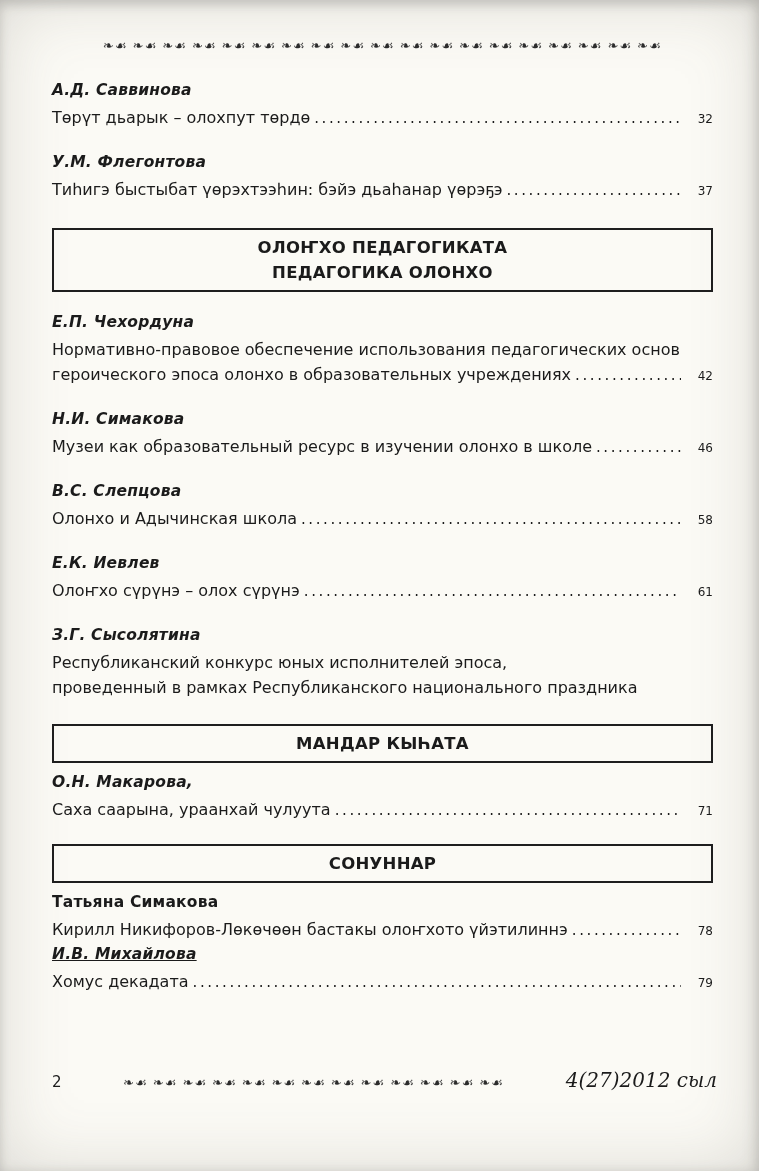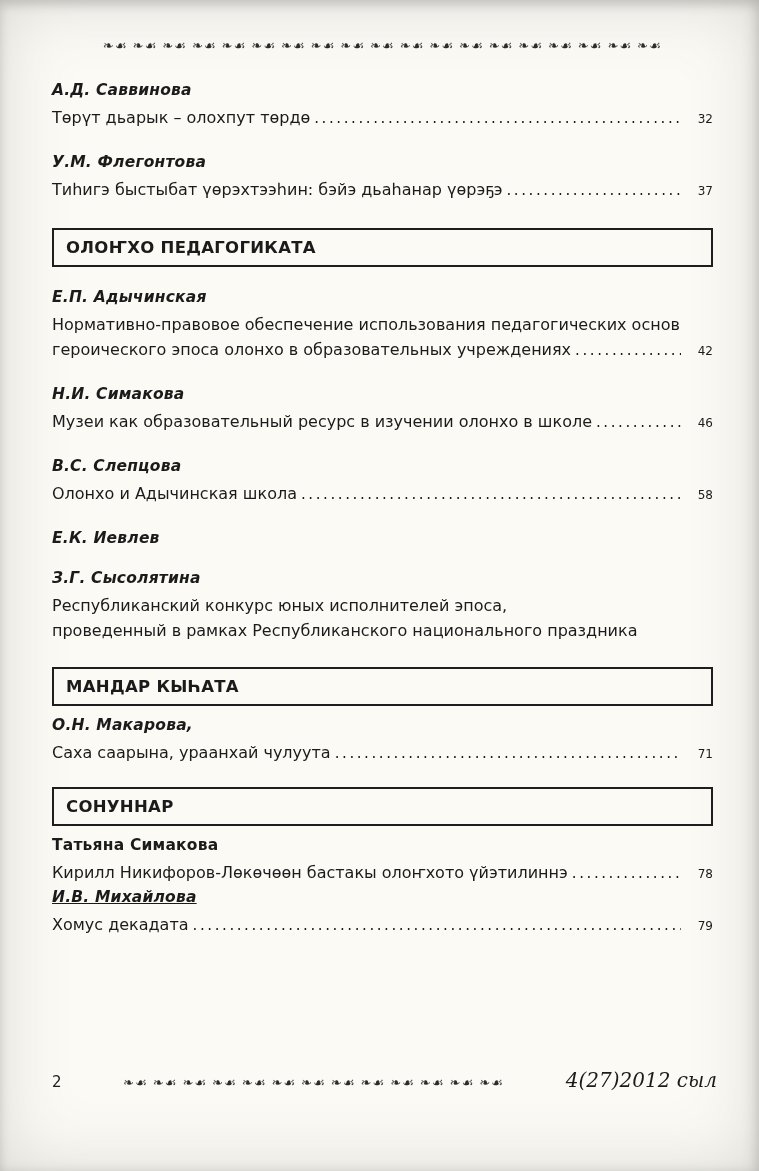--- a/index.html
+++ b/index.html
@@ -46,21 +46,22 @@
     content: "................................................................................................................................................................................";
     letter-spacing: 2.6px;
     font-size: 15px;
     color: #1b1b1b;
   }
   .pagenum { min-width: 28px; text-align: right; font-size: 12px; }
 
   .section-box {
     border: 2px solid #1e1e1e;
     margin: 24px 0 2px 0;
-    padding: 5px 12px;
+    padding: 5px 20px;
+    text-align: center;
   }
   .section-box.tighter { margin-top: 20px; }
   .sec-line {
     font-weight: bold;
     font-size: 16.5px;
     line-height: 25px;
     letter-spacing: 0.3px;
   }
 
   .footer {
@@ -109,24 +110,25 @@
     <div class="author">У.М. Флегонтова</div>
     <div class="t-row">
       <span class="t-text">Тиһигэ быстыбат үөрэхтээһин: бэйэ дьаһанар үөрэҕэ</span>
       <span class="leader"></span>
       <span class="pagenum">37</span>
     </div>
   </section>
 
   <div class="section-box">
     <div class="sec-line">ОЛОҤХО ПЕДАГОГИКАТА</div>
+    <div class="sec-line">ПЕДАГОГИКА ОЛОНХО</div>
   </div>
 
   <section class="entry">
-    <div class="author">Е.П. Адычинская</div>
+    <div class="author">Е.П. Чехордуна</div>
     <div class="t-line">Нормативно-правовое обеспечение использования педагогических основ</div>
     <div class="t-row">
       <span class="t-text">героического эпоса олонхо в образовательных учреждениях</span>
       <span class="leader"></span>
       <span class="pagenum">42</span>
     </div>
   </section>
 
   <section class="entry">
     <div class="author">Н.И. Симакова</div>
@@ -141,20 +143,25 @@
     <div class="author">В.С. Слепцова</div>
     <div class="t-row">
       <span class="t-text">Олонхо и Адычинская школа</span>
       <span class="leader"></span>
       <span class="pagenum">58</span>
     </div>
   </section>
 
   <section class="entry">
     <div class="author">Е.К. Иевлев</div>
+    <div class="t-row">
+      <span class="t-text">Олоҥхо сүрүнэ – олох сүрүнэ</span>
+      <span class="leader"></span>
+      <span class="pagenum">61</span>
+    </div>
   </section>
 
   <section class="entry">
     <div class="author">З.Г. Сысолятина</div>
     <div class="t-line">Республиканский конкурс юных исполнителей эпоса,</div>
     <div class="t-line">проведенный в рамках Республиканского национального праздника</div>
   </section>
 
   <div class="section-box">
     <div class="sec-line">МАНДАР КЫҺАТА</div>

